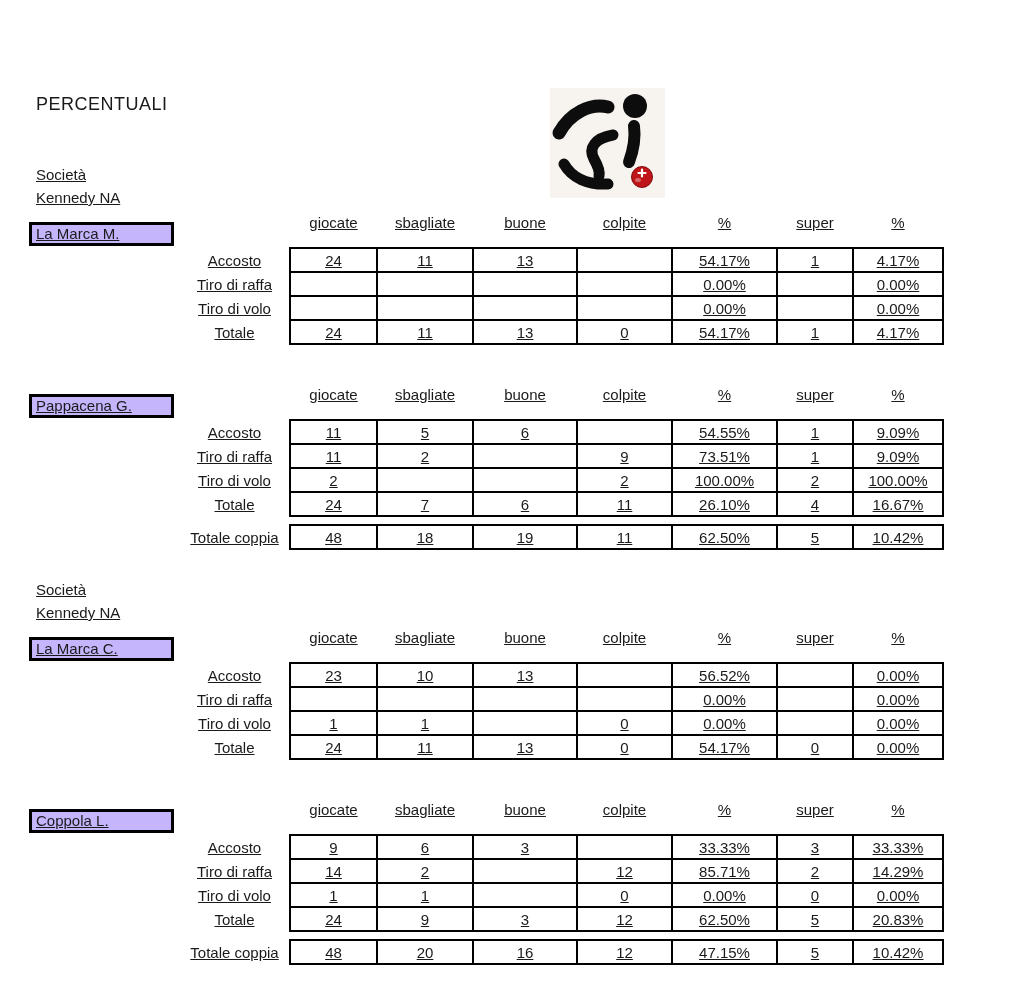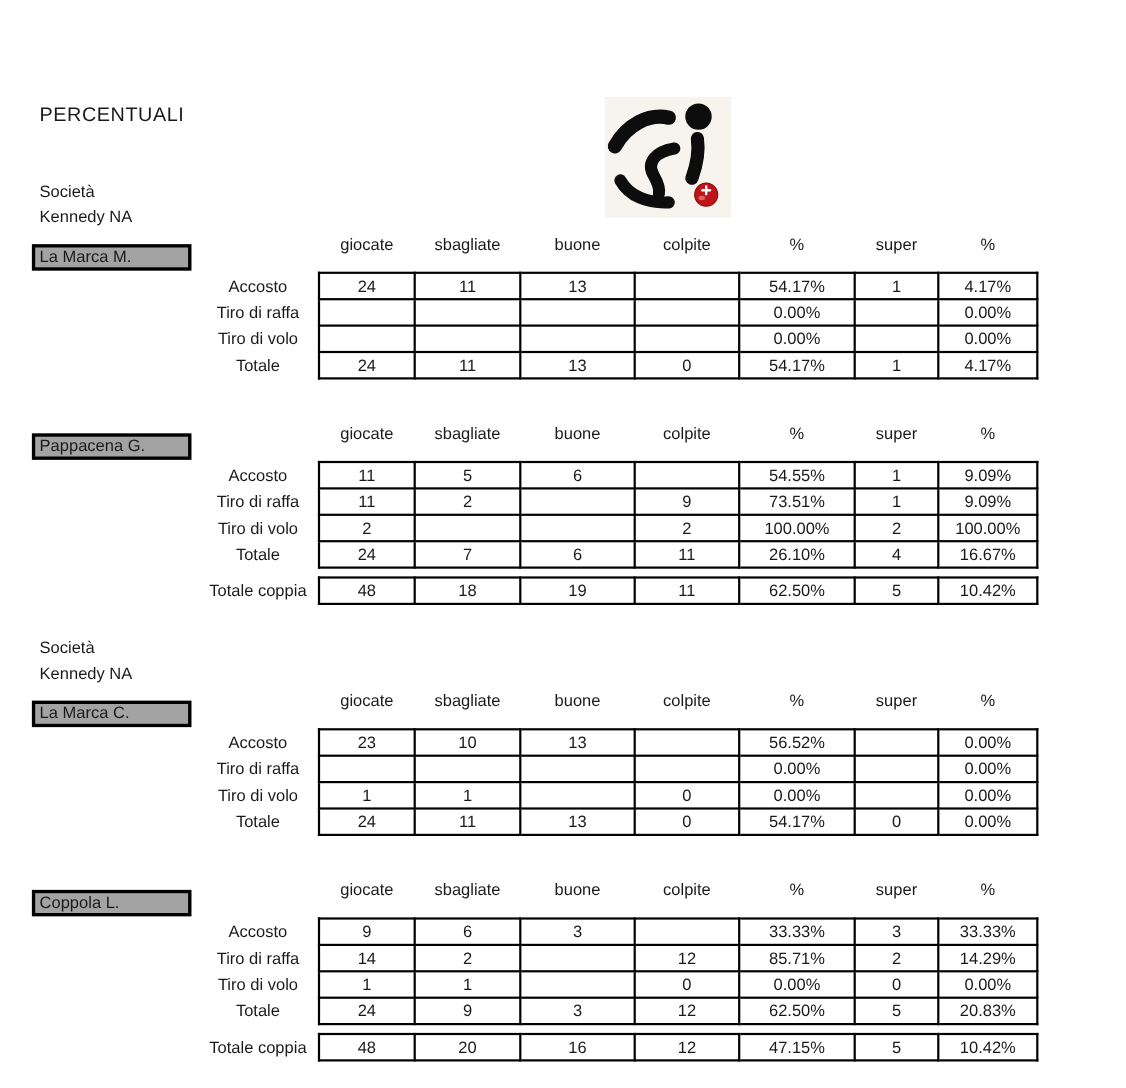--- a/index.html
+++ b/index.html
@@ -8,21 +8,21 @@
     font-family:"Liberation Sans", sans-serif;
     color:#1a1a1a; font-size:15px;
   }
   .page { position:absolute; inset:0; background:#fff; overflow:hidden; }
 
   .page-title { position:absolute; left:36px; top:94px; font-size:18px; letter-spacing:0.5px; }
 
   .logo { position:absolute; left:550px; top:88px; width:115px; height:110px; }
   .logo svg { display:block; width:100%; height:100%; }
 
-  .section { position:absolute; left:0; width:1024px; }
+  .section { position:absolute; left:0; width:1024px;text-decoration:underline; }
   .section.s0 { top:163px; }
   .section.s1 { top:578px; }
 
   .soc-label, .soc-name { margin-left:36px; line-height:23px; font-size:15px; white-space:pre; }
 
   table.stat-table { border-collapse:collapse; table-layout:fixed; margin-left:29px; }
   col.col-label { width:261px; }
   col.col-0 { width:87px; }
   col.col-1 { width:96px; }
   col.col-2 { width:104px; }
@@ -31,21 +31,21 @@
   col.col-5 { width:76px; }
   col.col-6 { width:90px; }
 
   .player-block { margin-top:5px; }
   .player-block + .player-block { margin-top:41px; }
 
   thead th { border:none; font-weight:normal; vertical-align:bottom; padding:0 0 2px 0; }
   th.label-col { text-align:left; }
   .name-box {
     display:block; width:145px; height:24px; box-sizing:border-box;
-    border:3px solid #000; background:#a3a3a3;
+    border:3px solid #000; background:#c4b5fd;
     line-height:18px; padding-left:4px; font-size:15px; white-space:nowrap; overflow:hidden;
   }
   th.col-head { text-align:center; font-size:15px; padding-bottom:16px; }
 
   td.row-label {
     border:none; text-align:center; padding:0 0 0 151px;
     font-size:15px; white-space:nowrap;
   }
   td.cell {
     border:2px solid #000; text-align:center; vertical-align:middle;

